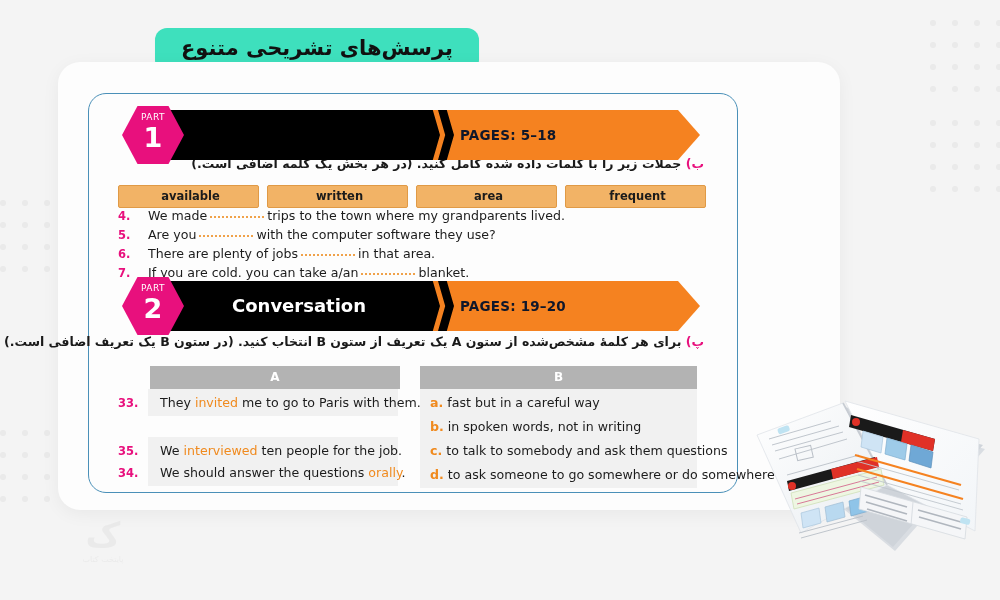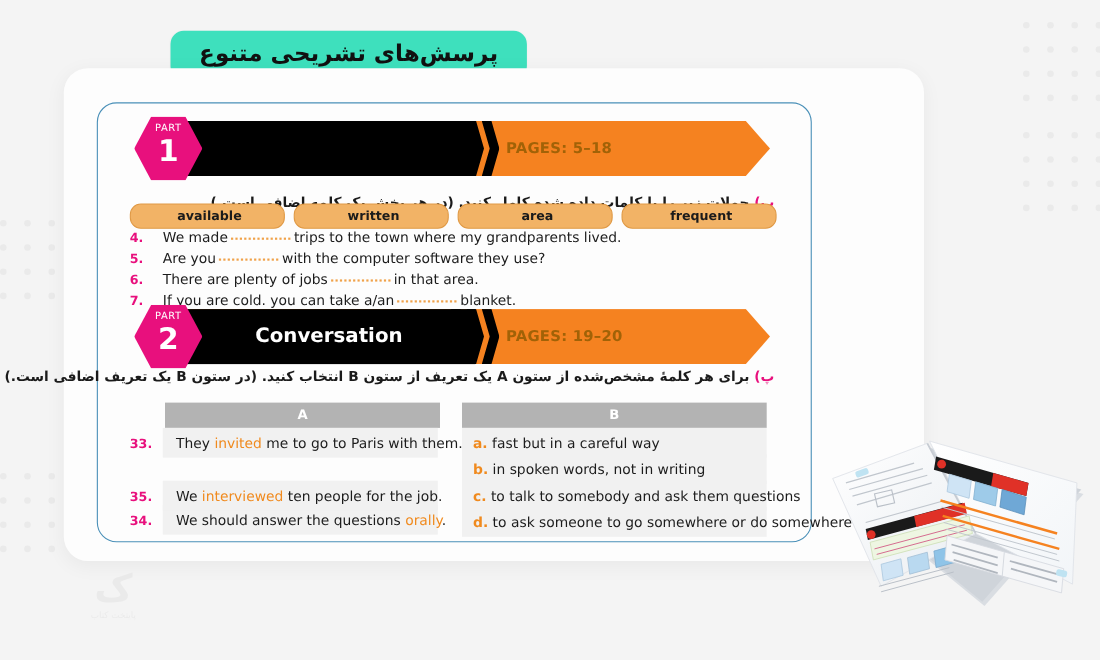--- a/index.html
+++ b/index.html
@@ -61,38 +61,38 @@
   .banner .barorange{
     position:absolute;top:0;height:50px;background:#f58220;z-index:1;
     clip-path:polygon(0% 0%,calc(100% - 22px) 0%,100% 50%,calc(100% - 22px) 100%,0% 100%);
   }
   .banner .title{
     position:absolute;top:0;height:50px;line-height:50px;z-index:3;
     color:#fff;font-size:18px;font-weight:bold;text-align:center;
   }
   .banner .pages{
     position:absolute;top:0;height:50px;line-height:50px;z-index:3;
-    color:#a16207;font-size:13.5px;font-weight:bold;letter-spacing:.2px;
+    color:#0f172a;font-size:13.5px;font-weight:bold;letter-spacing:.2px;
   }
   .chev{position:absolute;top:0;width:16px;height:50px;z-index:3;
     background:#000;
     clip-path:polygon(0% 0%,55% 0%,100% 50%,55% 100%,0% 100%,45% 50%);
   }
 
   
   .instr{
     position:absolute;direction:rtl;text-align:right;
     font-size:12.5px;font-weight:bold;color:#1a1a1a;white-space:nowrap;
   }
   .instr .mark{color:#e8107d;}
 
   
   .wordbank{position:absolute;left:118px;top:185px;width:588px;display:flex;gap:8px;}
   .word{
-    flex:1;background:#f2b366;border:1px solid #e09a46;border-radius:10px;
+    flex:1;background:#f2b366;border:1px solid #e09a46;border-radius:2px;
     text-align:center;font-size:11.5px;font-weight:bold;color:#1b1b1b;
     padding:3px 0 4px 4px;
   }
 
   
   .sent{position:absolute;left:118px;font-size:12.6px;color:#1c1c1c;white-space:nowrap;}
   .sent .no{display:inline-block;width:30px;color:#e8107d;font-weight:bold;font-size:11.5px;}
   .blank{
     display:inline-block;border-bottom:2px dotted #f0a24a;
     width:54px;vertical-align:2px;margin:0 3px;
@@ -205,21 +205,21 @@
   <div class="chev" style="left:288px;"></div>
   <div class="chev" style="left:302px;"></div>
   <div class="chev" style="left:316px;"></div>
   <div class="hex">
     <div class="pt">PART</div>
     <div class="num">1</div>
   </div>
   <div class="pages" style="left:338px;">PAGES: 5–18</div>
 </div>
 
-<div class="instr" style="right:296px;top:176px;">
+<div class="instr" style="right:296px;top:156px;">
   <span class="mark">ب)</span>
   <span>جملات زیر را با کلمات داده شده کامل کنید. (در هر بخش یک کلمه اضافی است.)</span>
 </div>
 
 <div class="wordbank">
   <div class="word">available</div>
   <div class="word">written</div>
   <div class="word">area</div>
   <div class="word">frequent</div>
 </div>

